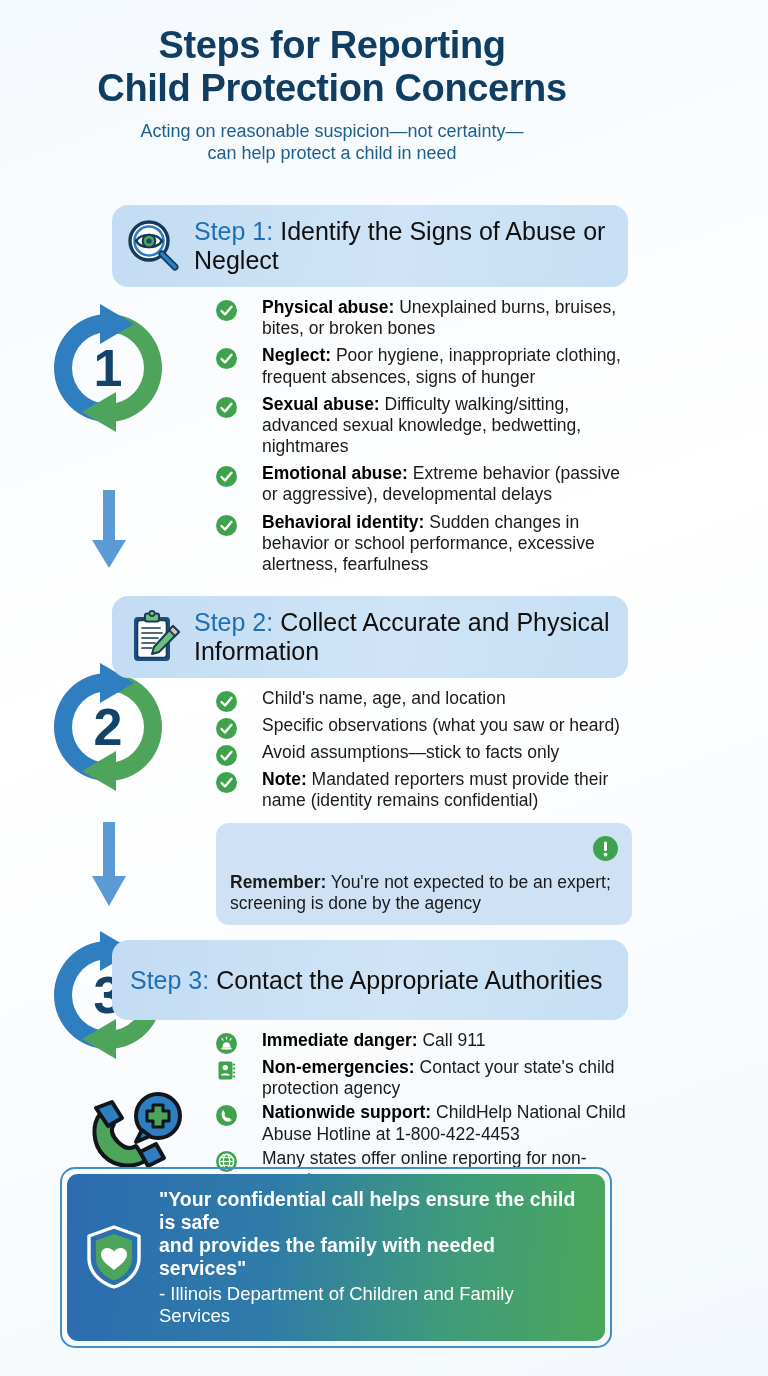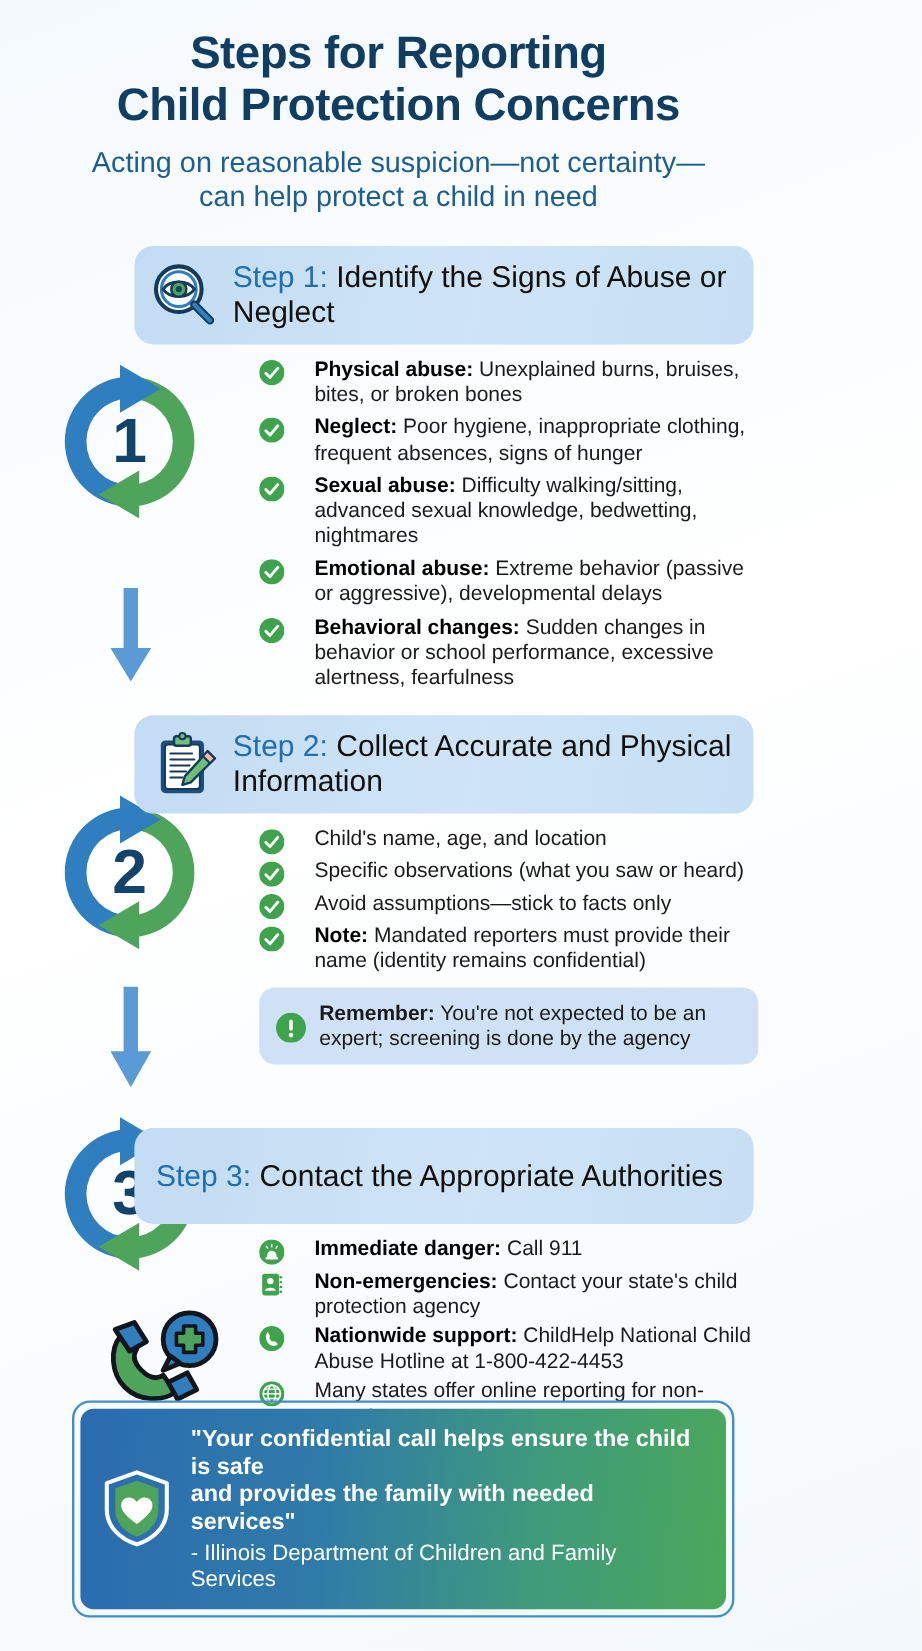--- a/index.html
+++ b/index.html
@@ -11,21 +11,21 @@
   }
   .page { position: relative; width: 664px; height: 1376px; }
 
   
   .title-wrap { padding: 24px 40px 0; text-align: center; }
   .title {
     font-size: 38px; line-height: 1.12; font-weight: bold;
     color: #103d62; letter-spacing: -0.4px;
   }
   .subtitle {
-    margin-top: 12px; font-size: 24px; line-height: 1.22;
+    margin-top: 12px; font-size: 18px; line-height: 1.22;
     color: #1d5e8e; font-weight: normal;
   }
 
   
   .step { position: relative; }
   .step-header {
     position: relative;
     margin-left: 112px; margin-right: 36px;
     background: linear-gradient(100deg,#c3dcf3 0%,#cfe4f6 55%,#c6dff4 100%);
     border-radius: 16px;
@@ -53,21 +53,21 @@
   .bullet-icon { flex: 0 0 auto; width: 21px; height: 21px; margin-top: 3px; }
   .bullet-text { font-size: 17.5px; line-height: 1.21; color: #1a1a1a; }
   .bullet-text b { font-weight: bold; color: #000; }
 
   .bullets.compact .bullet { margin-bottom: 3px; }
 
   
   .remember {
     margin-left: 216px; margin-right: 32px; margin-top: 12px;
     background: #cfe2f5; border-radius: 13px;
-    padding: 11px 14px; display: flex; align-items: center; gap: 11px;
+    padding: 11px 14px; display: flex; align-items: flex-end; gap: 11px; flex-direction: column;
   }
   .remember-icon { flex: 0 0 auto; width: 25px; height: 25px; margin-top: 2px; }
   .remember-text { font-size: 17.5px; line-height: 1.2; color: #1a1a1a; }
   .remember-text b { font-weight: bold; }
 
   
   .quote-outer {
     position: absolute; left: 60px; right: 52px; bottom: 28px;
     border: 2px solid #3f8fcb; border-radius: 15px; padding: 5px;
   }
@@ -197,21 +197,21 @@
         <div class="bullet-text">
           <b>Emotional abuse:</b><span> Extreme behavior (passive or aggressive), developmental delays</span>
         </div>
       </div>
       <div class="bullet">
         <svg class="bullet-icon" viewBox="0 0 21 21">
           <circle cx="10.5" cy="10.5" r="10.5" fill="#3fa34d"></circle>
           <path d="M5.5 11 L9 14.5 L15.5 6.8" fill="none" stroke="#fff" stroke-width="2.4" stroke-linecap="round" stroke-linejoin="round"></path>
         </svg>
         <div class="bullet-text">
-          <b>Behavioral changes:</b><span> Sudden changes in behavior or school performance, excessive alertness, fearfulness</span>
+          <b>Behavioral identity:</b><span> Sudden changes in behavior or school performance, excessive alertness, fearfulness</span>
         </div>
       </div>
     </div>
   </div>
 
   <div class="step" style="position:absolute;top:596px;left:0;right:0">
     <div class="step-header">
       <svg class="step-header-icon" viewBox="0 0 56 56">
         <rect x="8" y="8" width="36" height="44" rx="4" fill="#1c4f80"></rect>
         <rect x="11.5" y="11.5" width="29" height="37" rx="2.5" fill="#ffffff" stroke="#153a5b" stroke-width="1.6"></rect>

